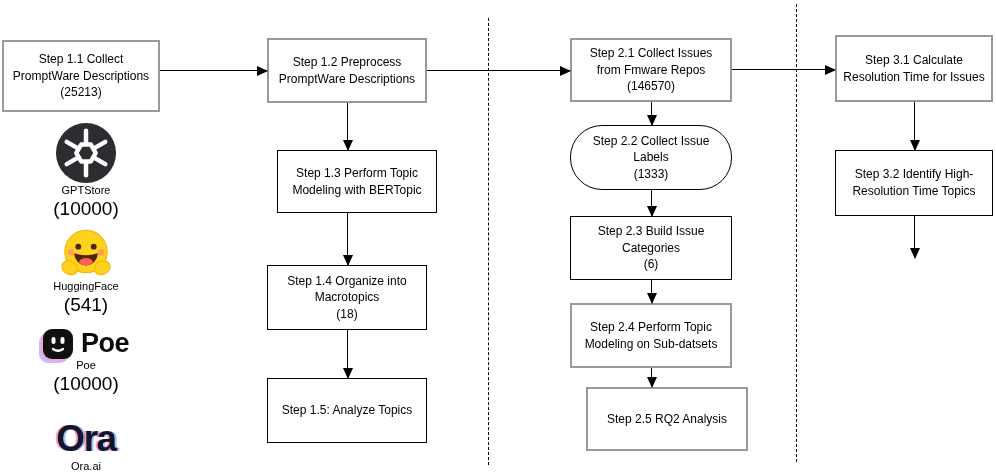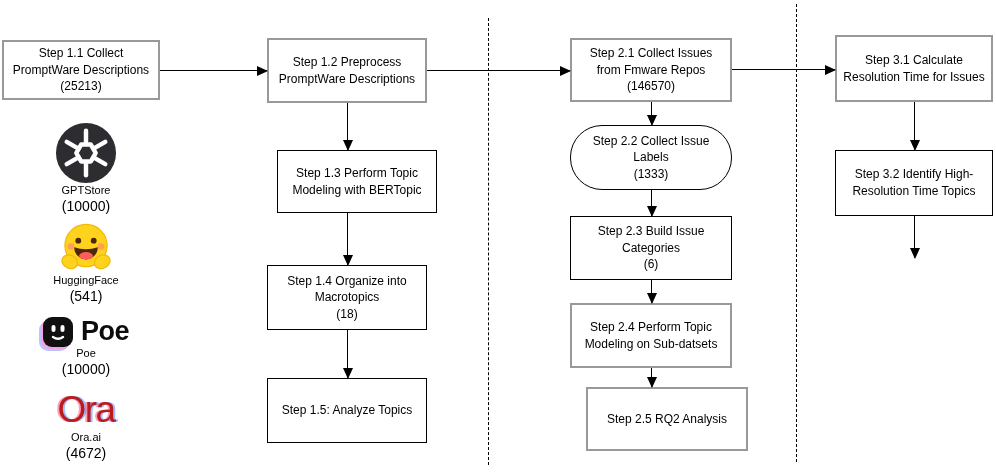--- a/index.html
+++ b/index.html
@@ -19,41 +19,41 @@
     border-top:5px solid transparent;border-bottom:5px solid transparent;border-left:11px solid #000;}
   .varrow{position:absolute;width:0;border-left:1px solid #000;}
   .varrow::after{content:"";position:absolute;bottom:-1px;left:-5px;width:0;height:0;
     border-left:5px solid transparent;border-right:5px solid transparent;border-top:11px solid #000;}
   .dash{position:absolute;width:0;border-left:1.4px dashed #000;}
   .sources{
     position:absolute;left:0;top:112px;width:172px;
     display:flex;flex-direction:column;align-items:center;
   }
   .src-name{font-size:11px;margin-top:0;}
-  .src-count{font-size:14px;margin-top:2px;}
+  .src-count{font-size:19px;margin-top:2px;}
   .poe-row{display:flex;align-items:center;gap:8px;margin-top:12px;}
   .poe-badge{
     width:30px;height:30px;background:#101010;border-radius:9px;position:relative;
     box-shadow:-2px 2px 0 #f7a2de,-4px 4px 0 #b9c4ff;
   }
   .poe-word{font-size:27px;font-weight:600;letter-spacing:-0.5px;color:#0c0c0c;}
   .ora-word{
-    font-size:37px;font-weight:400;letter-spacing:-1.5px;color:#b91c1c;margin-top:12px;
+    font-size:37px;font-weight:700;letter-spacing:-1.5px;color:#0f172a;margin-top:23px;
     text-shadow:-2px 0 0 rgba(255,40,90,0.45),2px 0 0 rgba(40,110,255,0.45);
   }
 </style>
 </head>
 <body>
 
 <div id="canvas">
 
   <div class="dash" style="left:488px;top:18px;height:447px;"></div>
   <div class="dash" style="left:796px;top:4px;height:458px;"></div>
 
-  <div class="box gray" style="left:2px;top:40px;width:158px;height:60px;">
+  <div class="box gray" style="left:2px;top:40px;width:158px;height:72px;">
     <span>Step 1.1 Collect
 PromptWare Descriptions
 (25213)</span>
   </div>
 
   <div class="sources">
 
     <svg width="62" height="62" viewBox="0 0 64 64" style="margin-top:10px;">
       <circle cx="32" cy="32" r="31" fill="#2d2d31"></circle>
       <g stroke="#ffffff" stroke-width="4.6" fill="none" stroke-linecap="round" stroke-linejoin="round">

